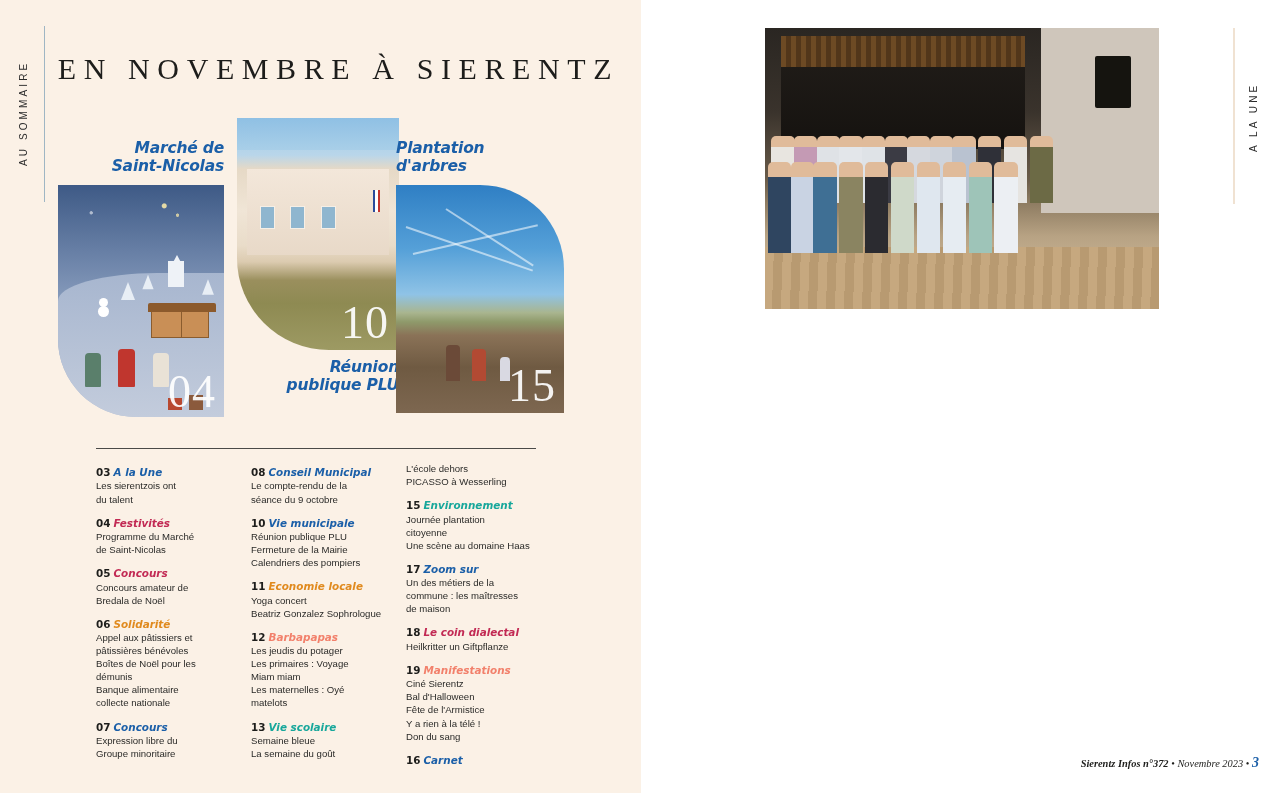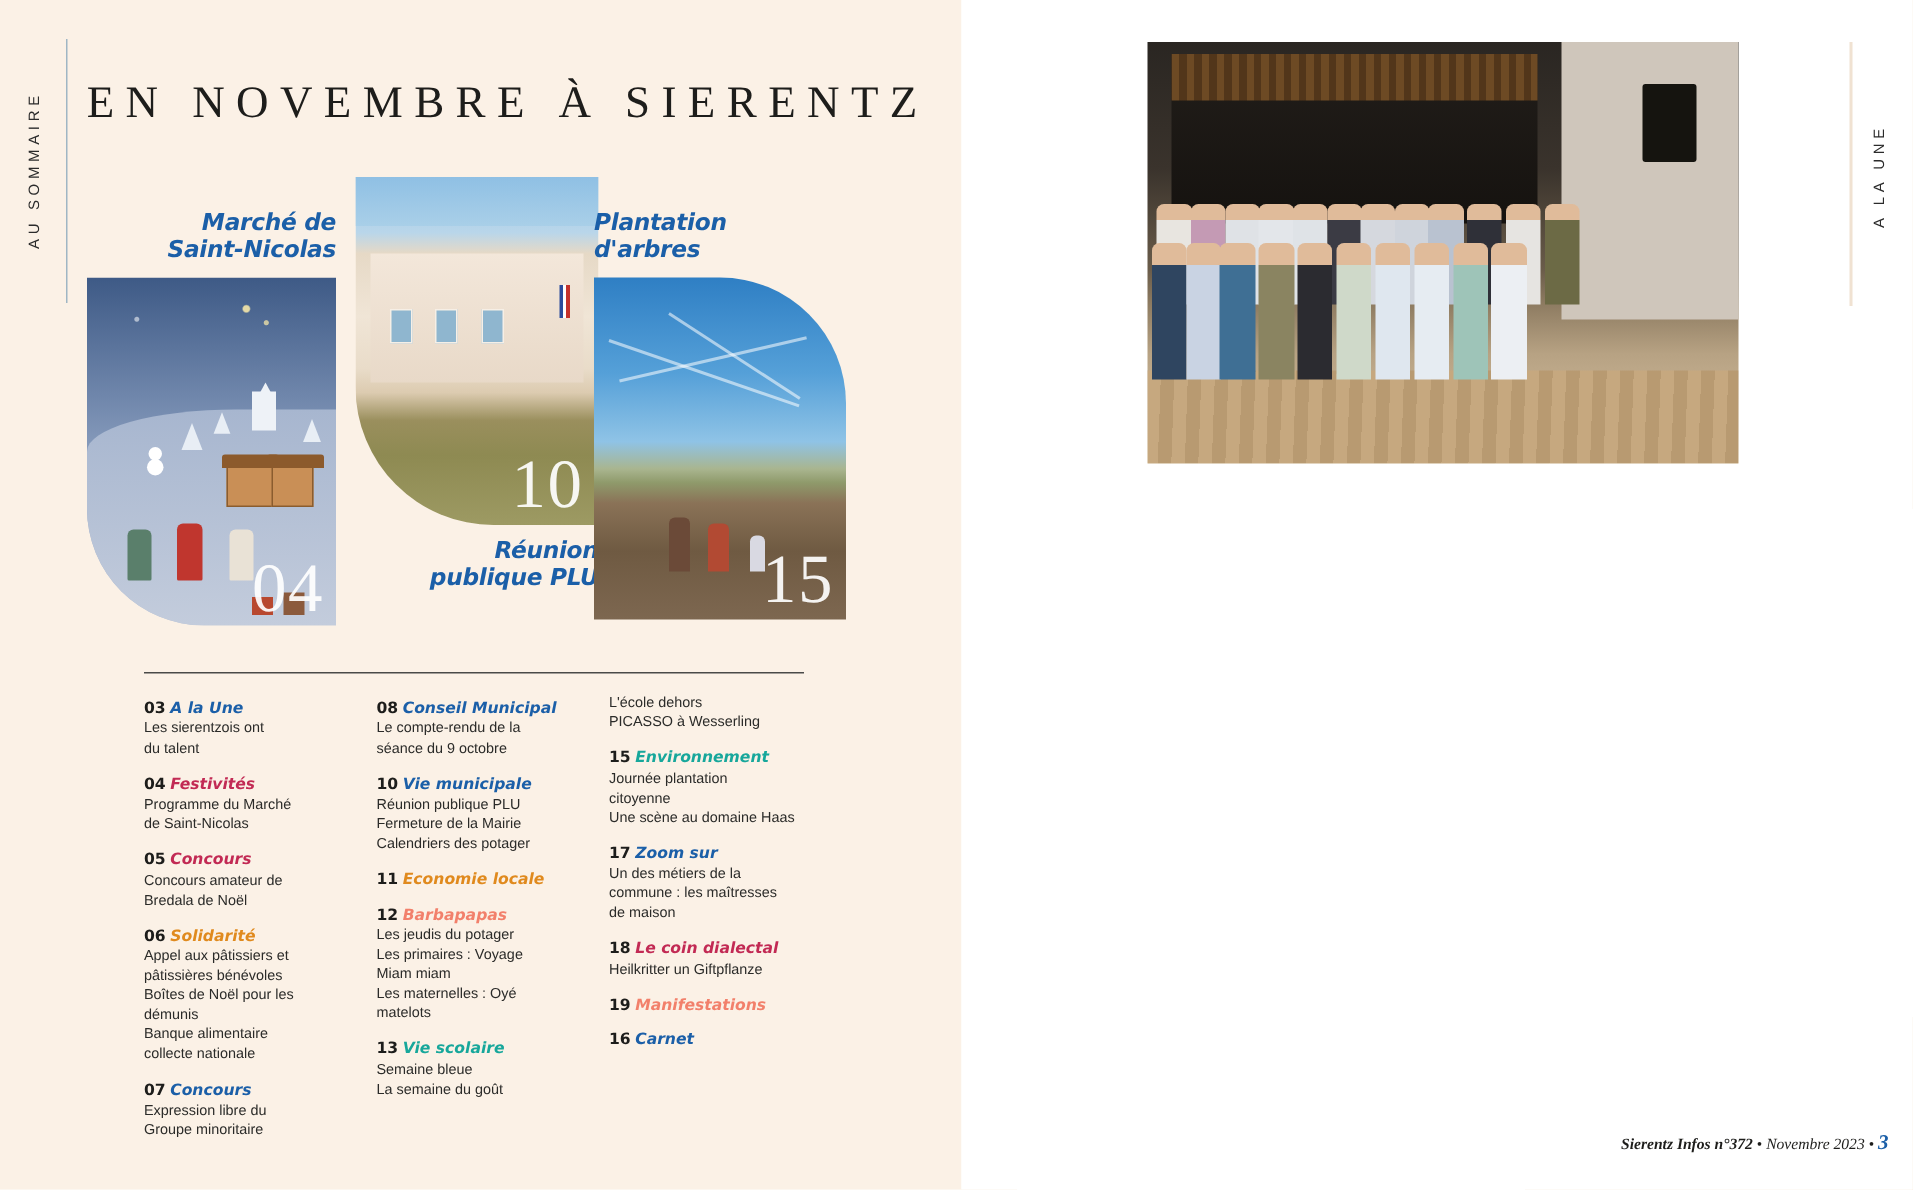--- a/index.html
+++ b/index.html
@@ -326,25 +326,29 @@
             <div class="toc-sub">
               <div>Le compte-rendu de la</div>
               <div>séance du 9 octobre</div>
             </div>
           </div>
           <div class="toc-entry">
             <div class="toc-head"><span class="num">10</span><span class="sec" style="color: rgb(27, 95, 168);">Vie municipale</span></div>
             <div class="toc-sub">
               <div>Réunion publique PLU</div>
               <div>Fermeture de la Mairie</div>
-              <div>Calendriers des potager</div>
+              <div>Calendriers des pompiers</div>
             </div>
           </div>
           <div class="toc-entry">
             <div class="toc-head"><span class="num">11</span><span class="sec" style="color: rgb(224, 138, 30);">Economie locale</span></div>
+            <div class="toc-sub">
+              <div>Yoga concert</div>
+              <div>Beatriz Gonzalez Sophrologue</div>
+            </div>
           </div>
           <div class="toc-entry">
             <div class="toc-head"><span class="num">12</span><span class="sec" style="color: rgb(242, 128, 107);">Barbapapas</span></div>
             <div class="toc-sub">
               <div>Les jeudis du potager</div>
               <div>Les primaires : Voyage</div>
               <div>Miam  miam</div>
               <div>Les maternelles : Oyé</div>
               <div>matelots</div>
             </div>
@@ -379,20 +383,27 @@
             </div>
           </div>
           <div class="toc-entry">
             <div class="toc-head"><span class="num">18</span><span class="sec" style="color: rgb(194, 42, 84);">Le coin dialectal</span></div>
             <div class="toc-sub">
               <div>Heilkritter un Giftpflanze</div>
             </div>
           </div>
           <div class="toc-entry">
             <div class="toc-head"><span class="num">19</span><span class="sec" style="color: rgb(242, 128, 107);">Manifestations</span></div>
+            <div class="toc-sub">
+              <div>Ciné Sierentz</div>
+              <div>Bal d'Halloween</div>
+              <div>Fête de l'Armistice</div>
+              <div>Y a rien à la télé !</div>
+              <div>Don du sang</div>
+            </div>
           </div>
           <div class="toc-entry">
             <div class="toc-head"><span class="num">16</span><span class="sec" style="color: rgb(27, 95, 168);">Carnet</span></div>
           </div>
         </div>
       </div>
   </div>
 
   <div class="page-right">
 

